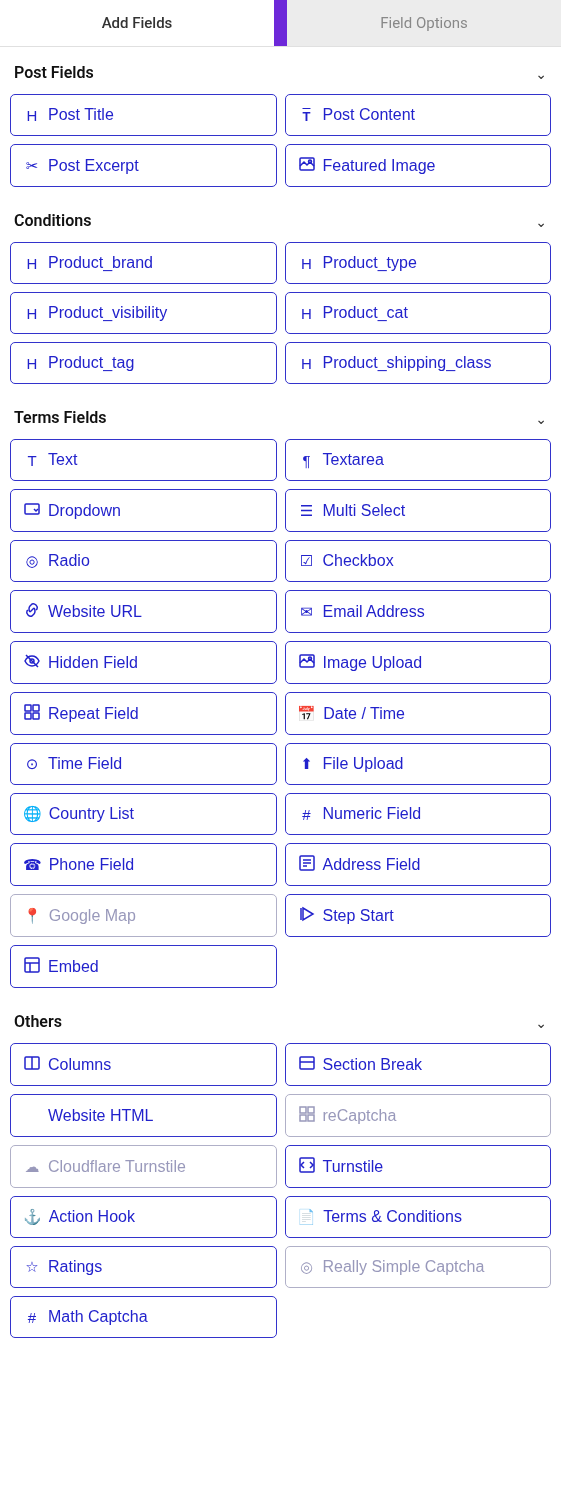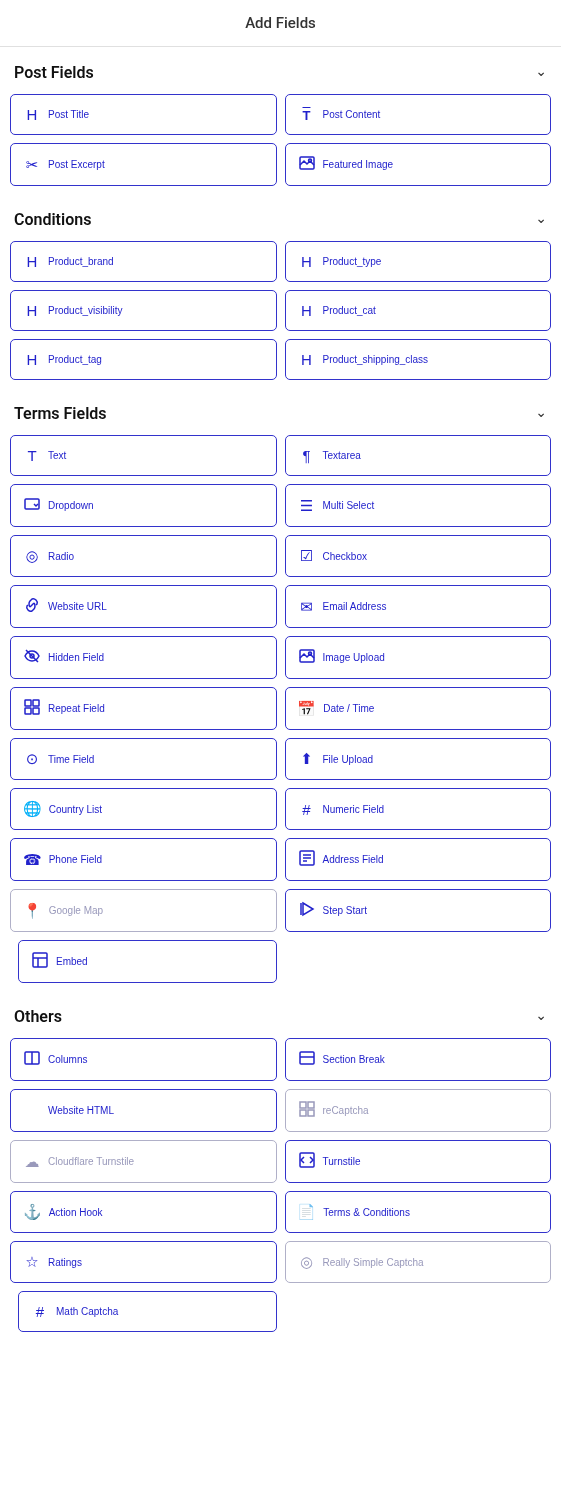--- a/index.html
+++ b/index.html
@@ -33,21 +33,21 @@
       background: #ececec;
       color: #888;
     }
 
     .section {
       padding: 0 10px;
     }
 
     .section-header {
       display: flex;
-      align-items: flex-start;
+      align-items: flex-end;
       justify-content: space-between;
       padding: 16px 4px 12px 4px;
       cursor: pointer;
     }
     .section-header-title {
       font-size: 16px;
       font-weight: 600;
       color: #111;
     }
     .chevron {
@@ -79,34 +79,36 @@
       border-color: #b0b0c8;
       color: #9999bb;
       cursor: default;
     }
     .field-btn .icon {
       font-size: 15px;
       min-width: 18px;
       text-align: center;
     }
     .field-btn span.label {
-      font-size: 10px;
+      font-size: 16px;
     }
 
     .field-btn.full-width {
       grid-column: span 1;
-      margin-left: 8px;
     }
   </style>
 </head>
 <body>
 
 <div class="tab-bar">
   <div class="tab active">
     <span>Add Fields</span>
+  </div>
+  <div class="tab inactive">
+    <span>Field Options</span>
   </div>
 </div>
 
 <div id="sections-container">
     <div class="section">
       <div class="section-header">
     <span class="section-header-title">Post Fields</span>
     <span class="chevron">⌄</span>
   </div>
       <div class="fields-grid">

